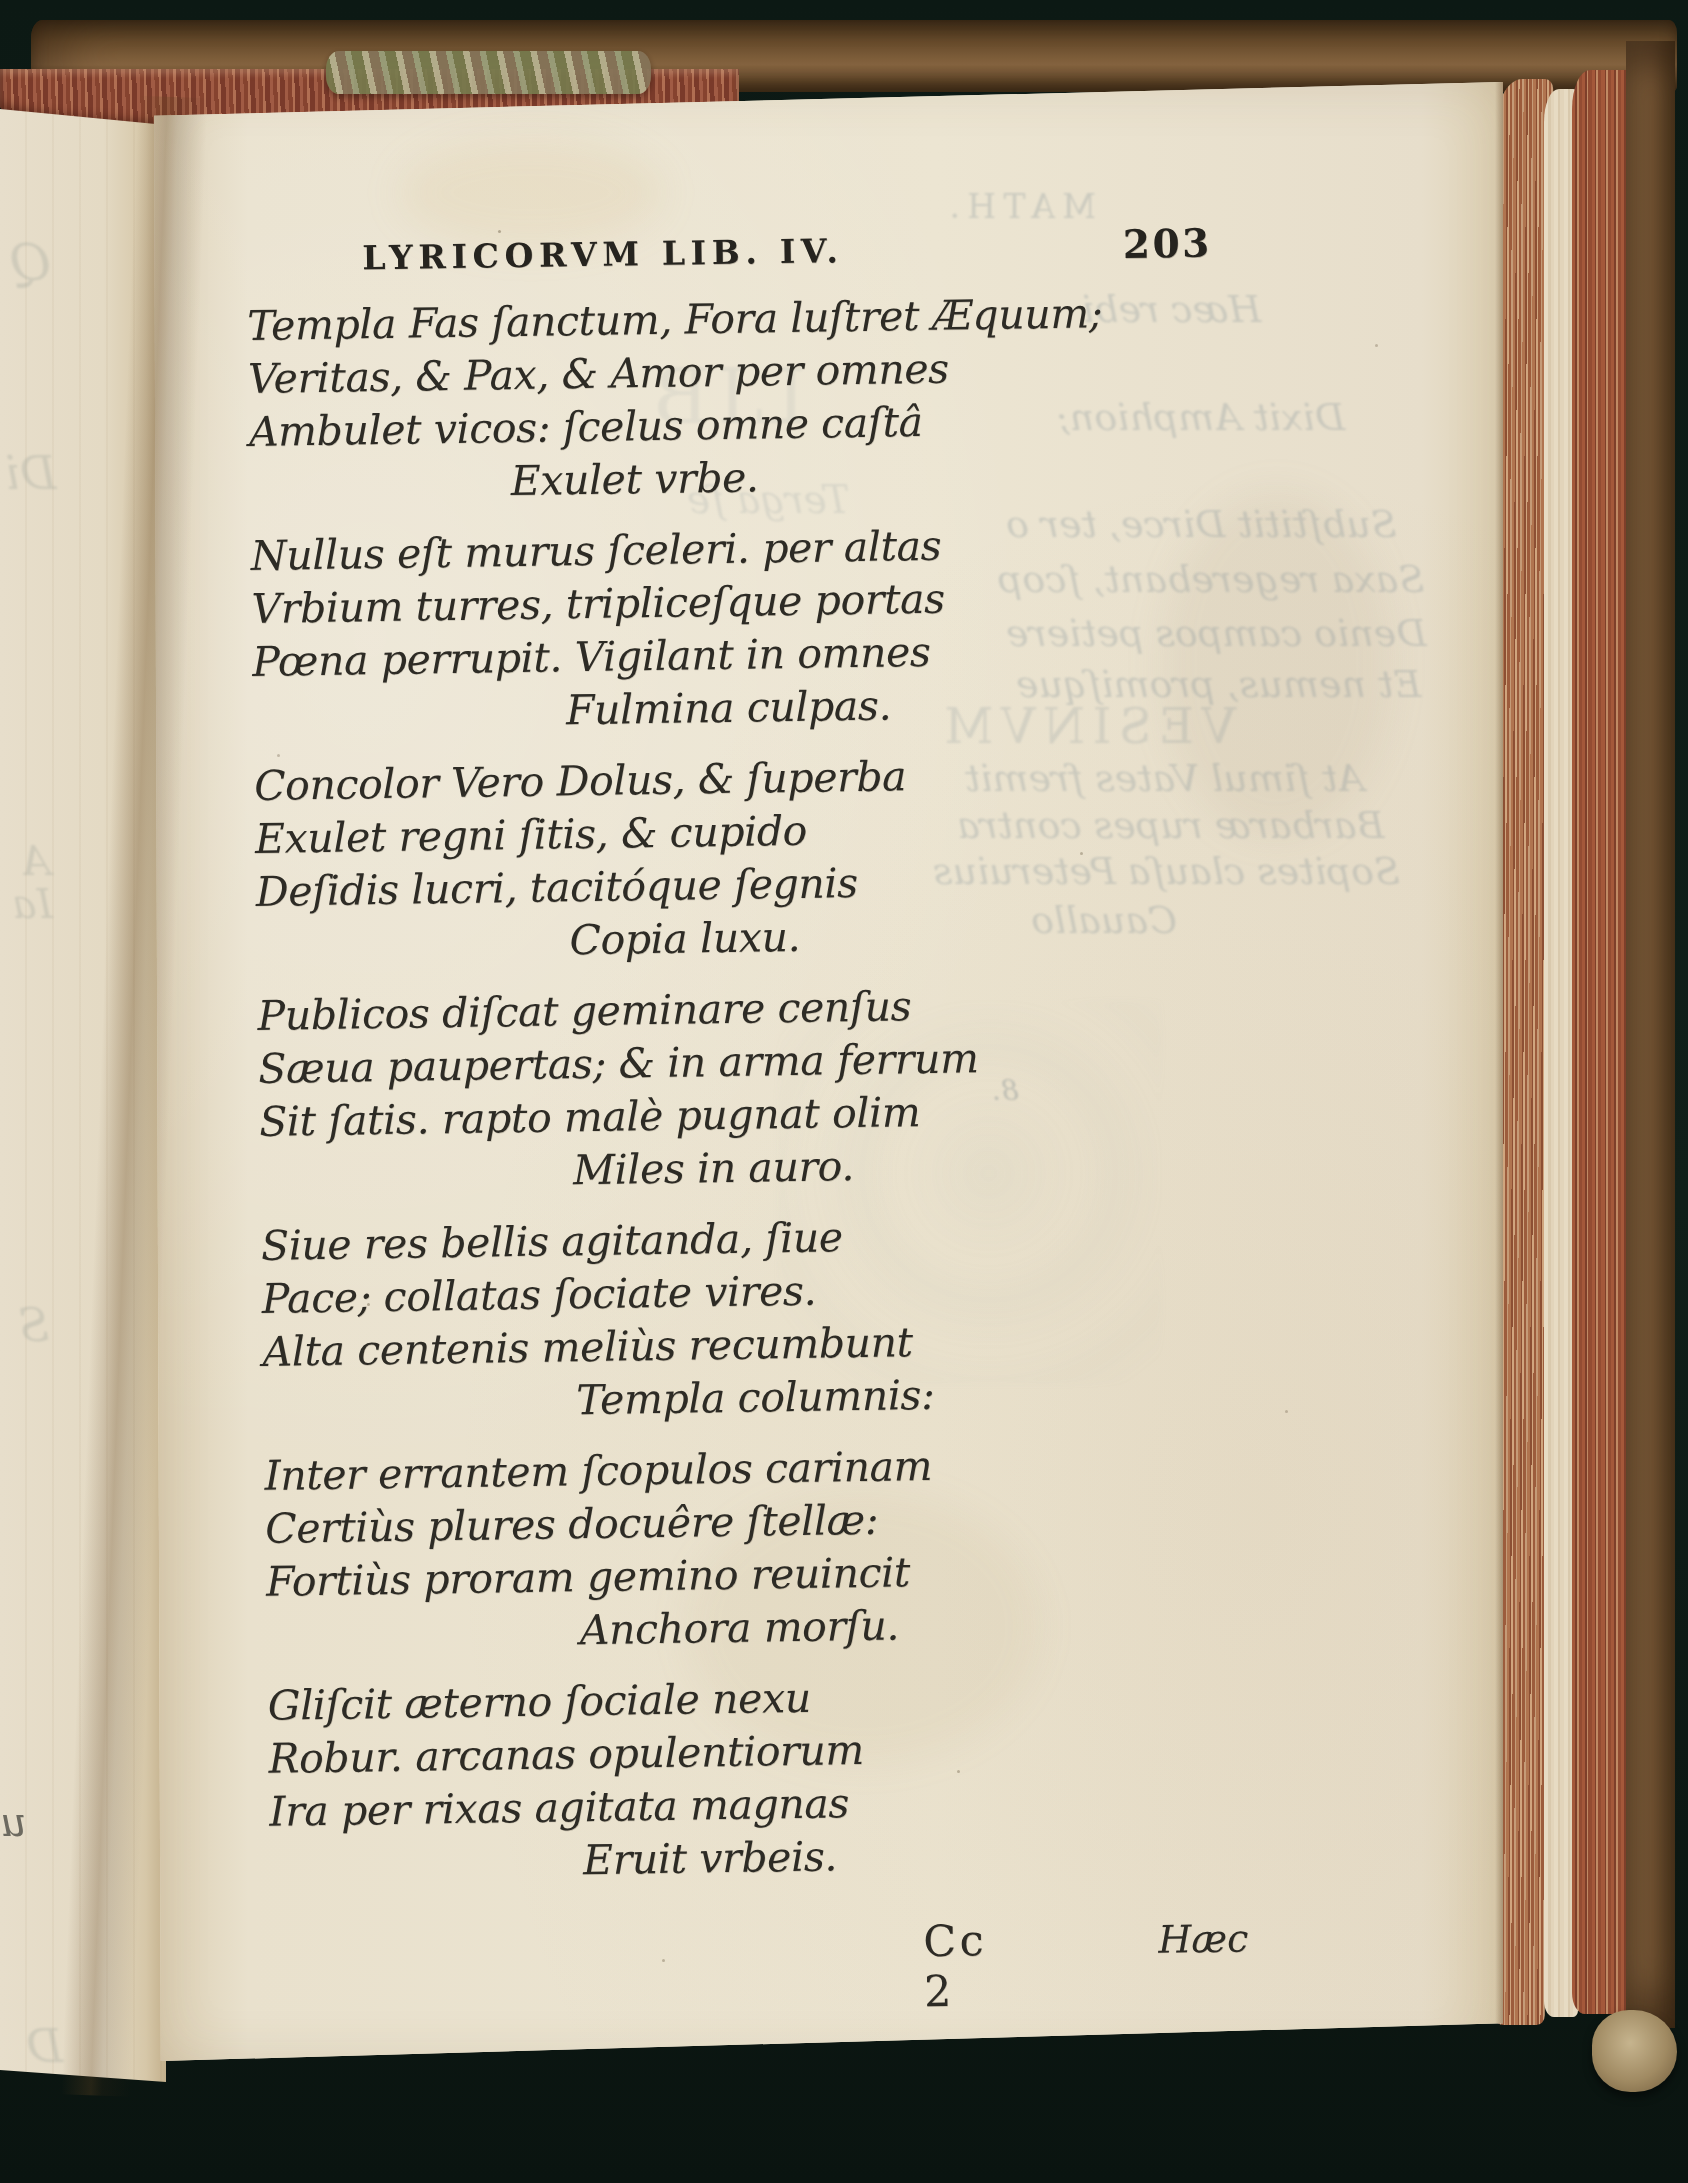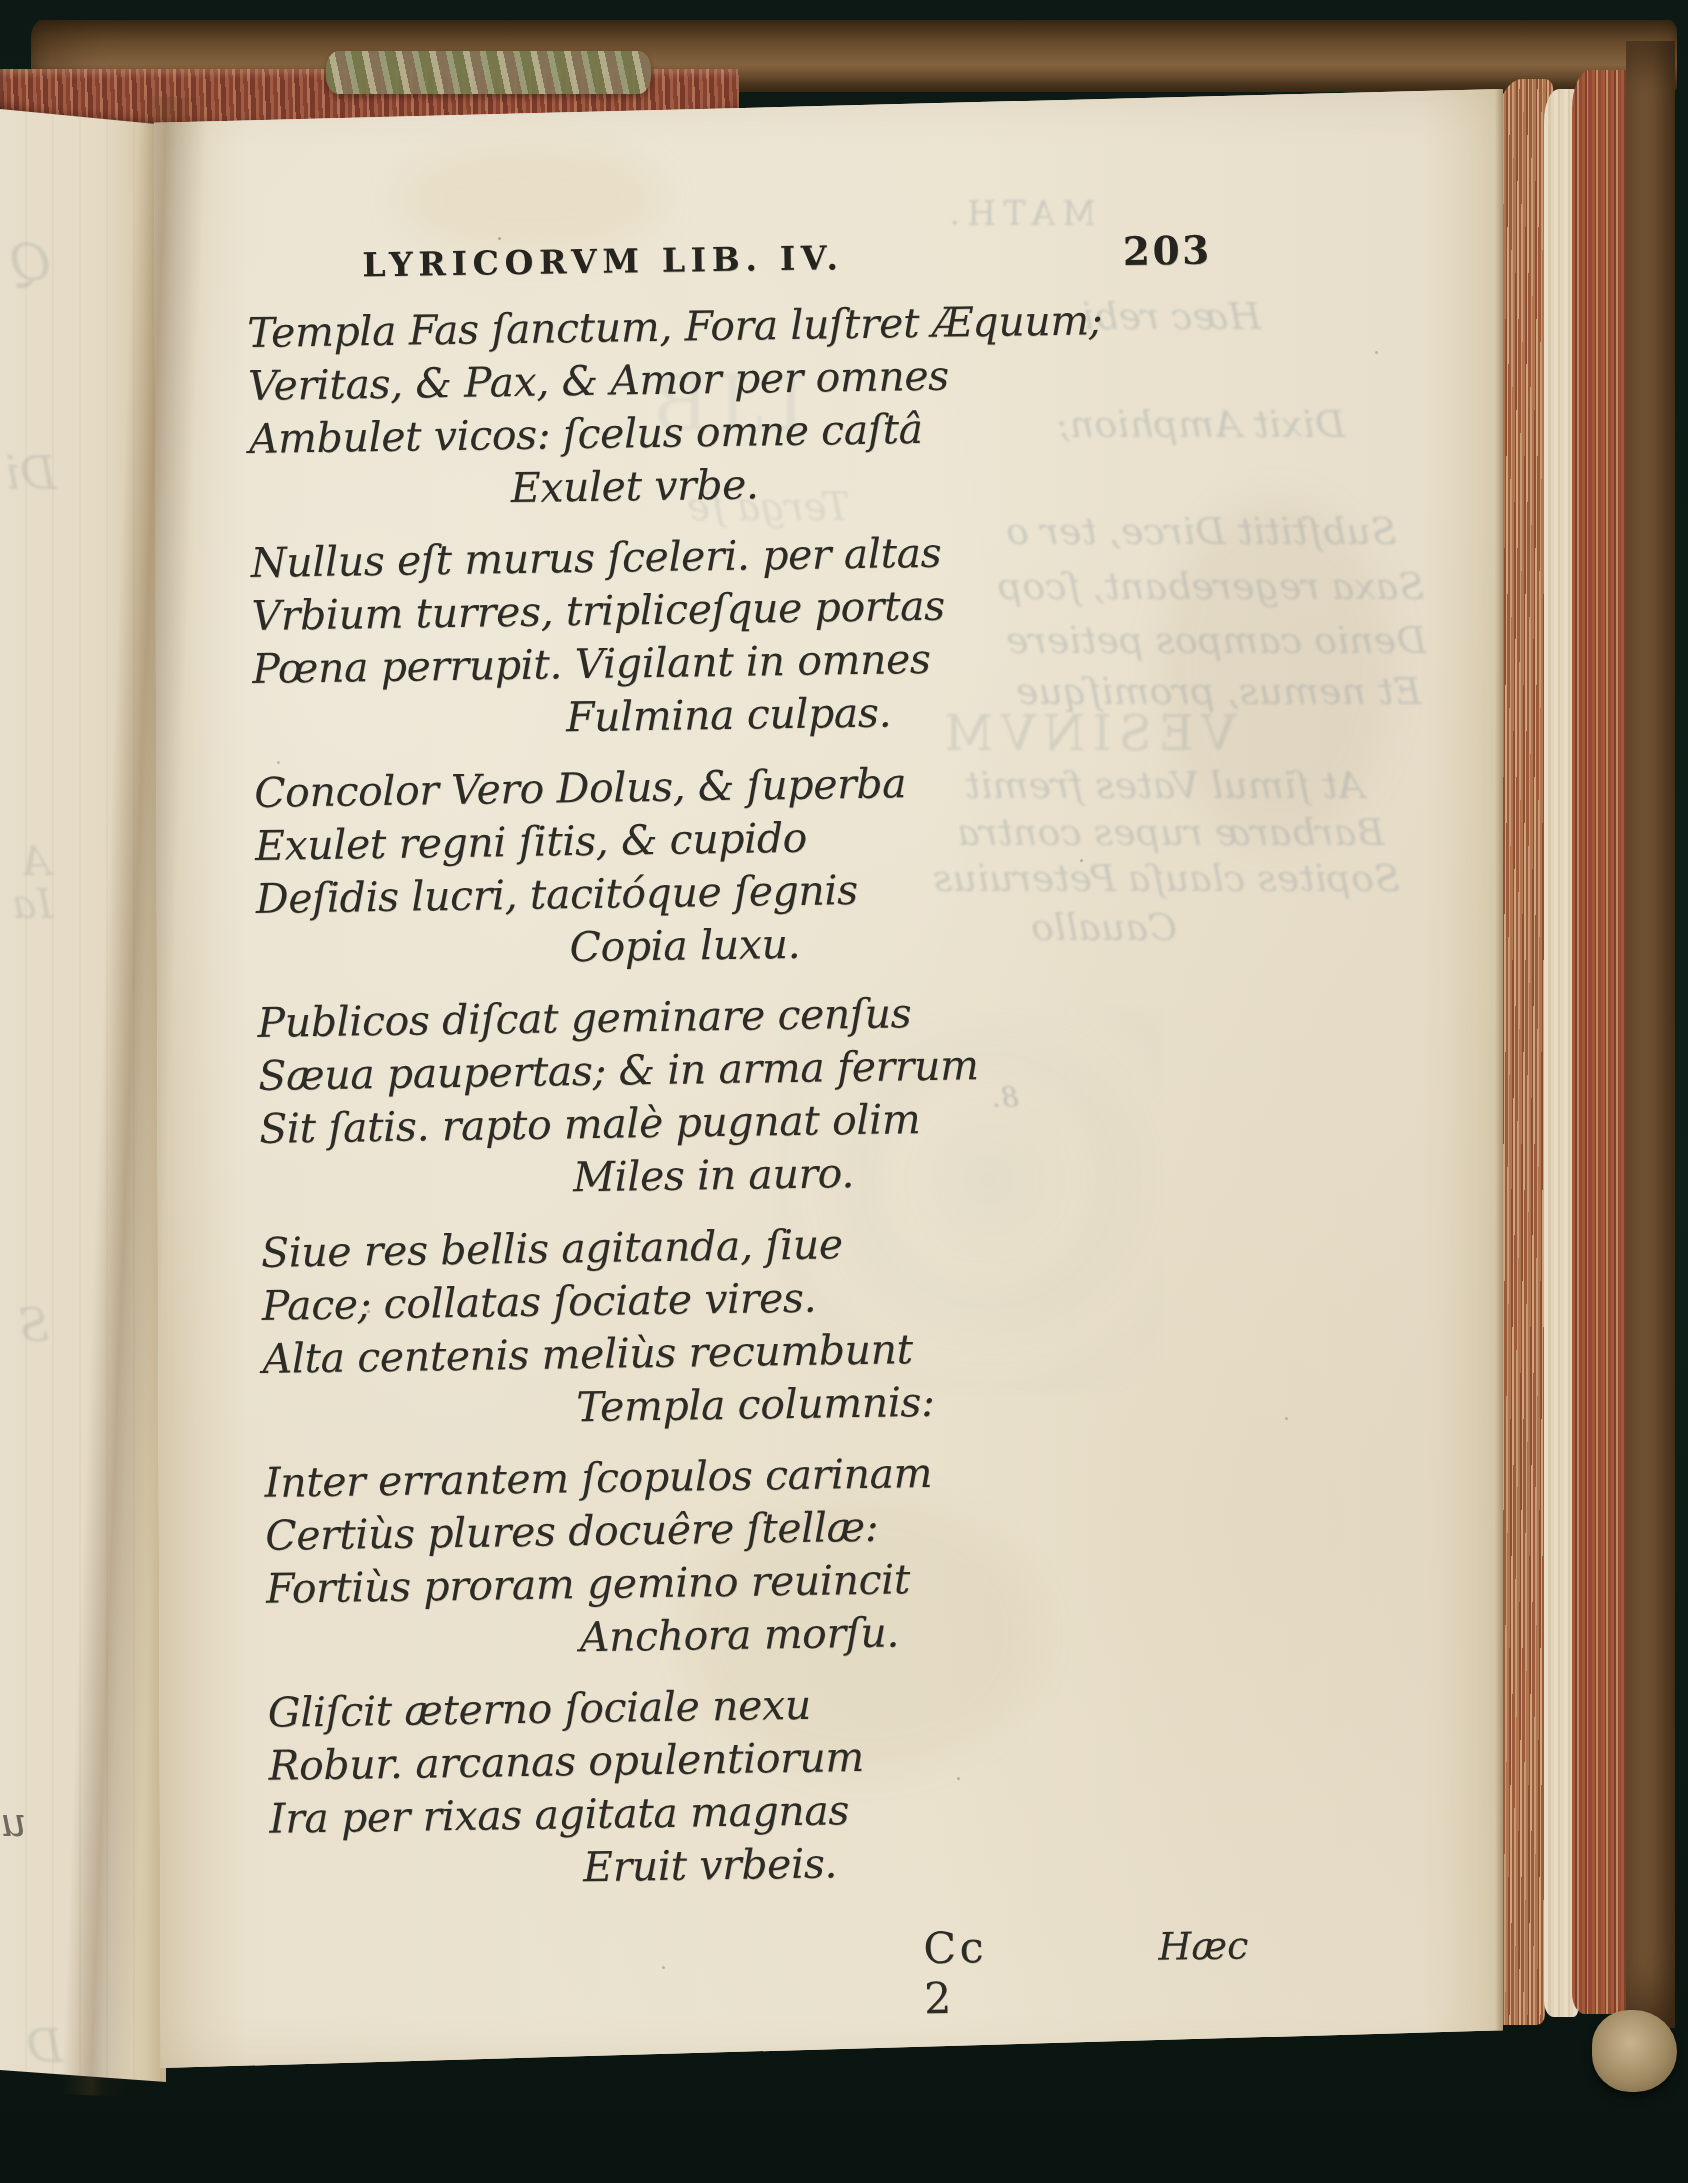--- a/index.html
+++ b/index.html
@@ -46,21 +46,21 @@
     background:
       repeating-linear-gradient(90deg,transparent 0 24.6px,rgba(140,110,70,.06) 24.6px 27px),
       linear-gradient(90deg,#e7decb 0%,#e4dac4 62%,#d6c7a8 88%,#c3b08c 100%);
     clip-path:polygon(0 .7%,100% 1.5%,100% 99.7%,0 99.1%);}
   .gutter-shadow{position:absolute;left:138px;top:97px;width:70px;height:2000px;
     transform:rotate(2.2deg);transform-origin:50% 0;
     background:linear-gradient(90deg,transparent 0%,rgba(100,70,35,.30) 42%,rgba(70,48,24,.16) 58%,transparent 100%);
     pointer-events:none;z-index:5;}
 
   
-  .page{position:absolute;left:154px;top:89px;width:1349px;height:1983px;
+  .page{position:absolute;left:154px;top:82px;width:1349px;height:1983px;
     background:
       radial-gradient(ellipse at 16% 28%,rgba(255,255,255,.22),transparent 42%),
       radial-gradient(ellipse at 82% 72%,rgba(185,155,105,.10),transparent 52%),
       linear-gradient(90deg,#dbceb2 0%,#e9e1cd 7%,#ece5d2 58%,#e7decb 94%,#ddd0b2 100%),
       #e9e1cd;
     clip-path:polygon(0 1.7%,100% 0,100% 97.9%,.5% 99.8%);
     box-shadow:inset 0 0 57px rgba(120,90,50,.16);z-index:3;}
   .page-edge-right{position:absolute;right:0;top:0;width:8.2px;height:100%;
     background:linear-gradient(90deg,transparent,rgba(90,55,25,.35));}
   .stain{position:absolute;border-radius:50%;filter:blur(18px);}

